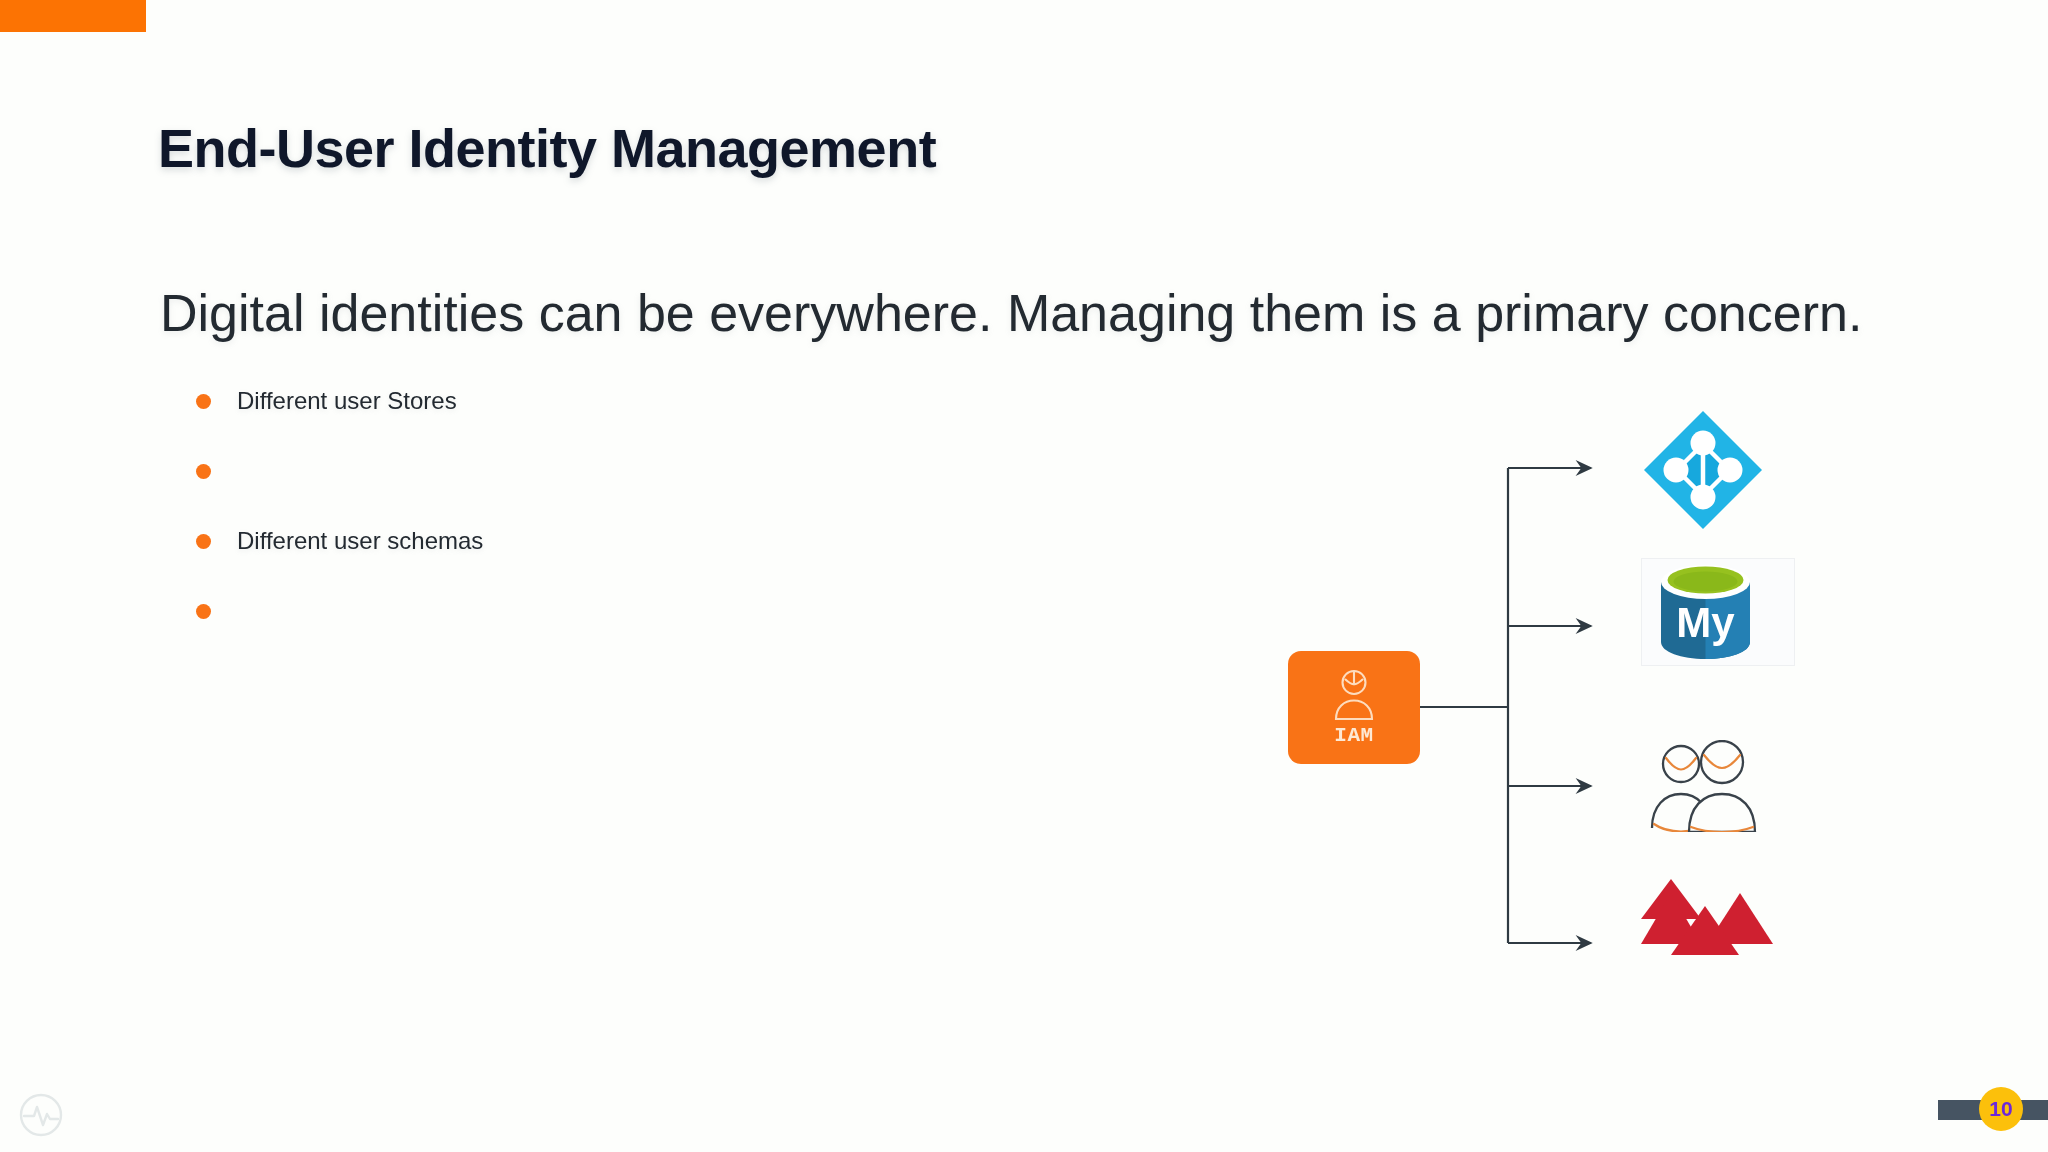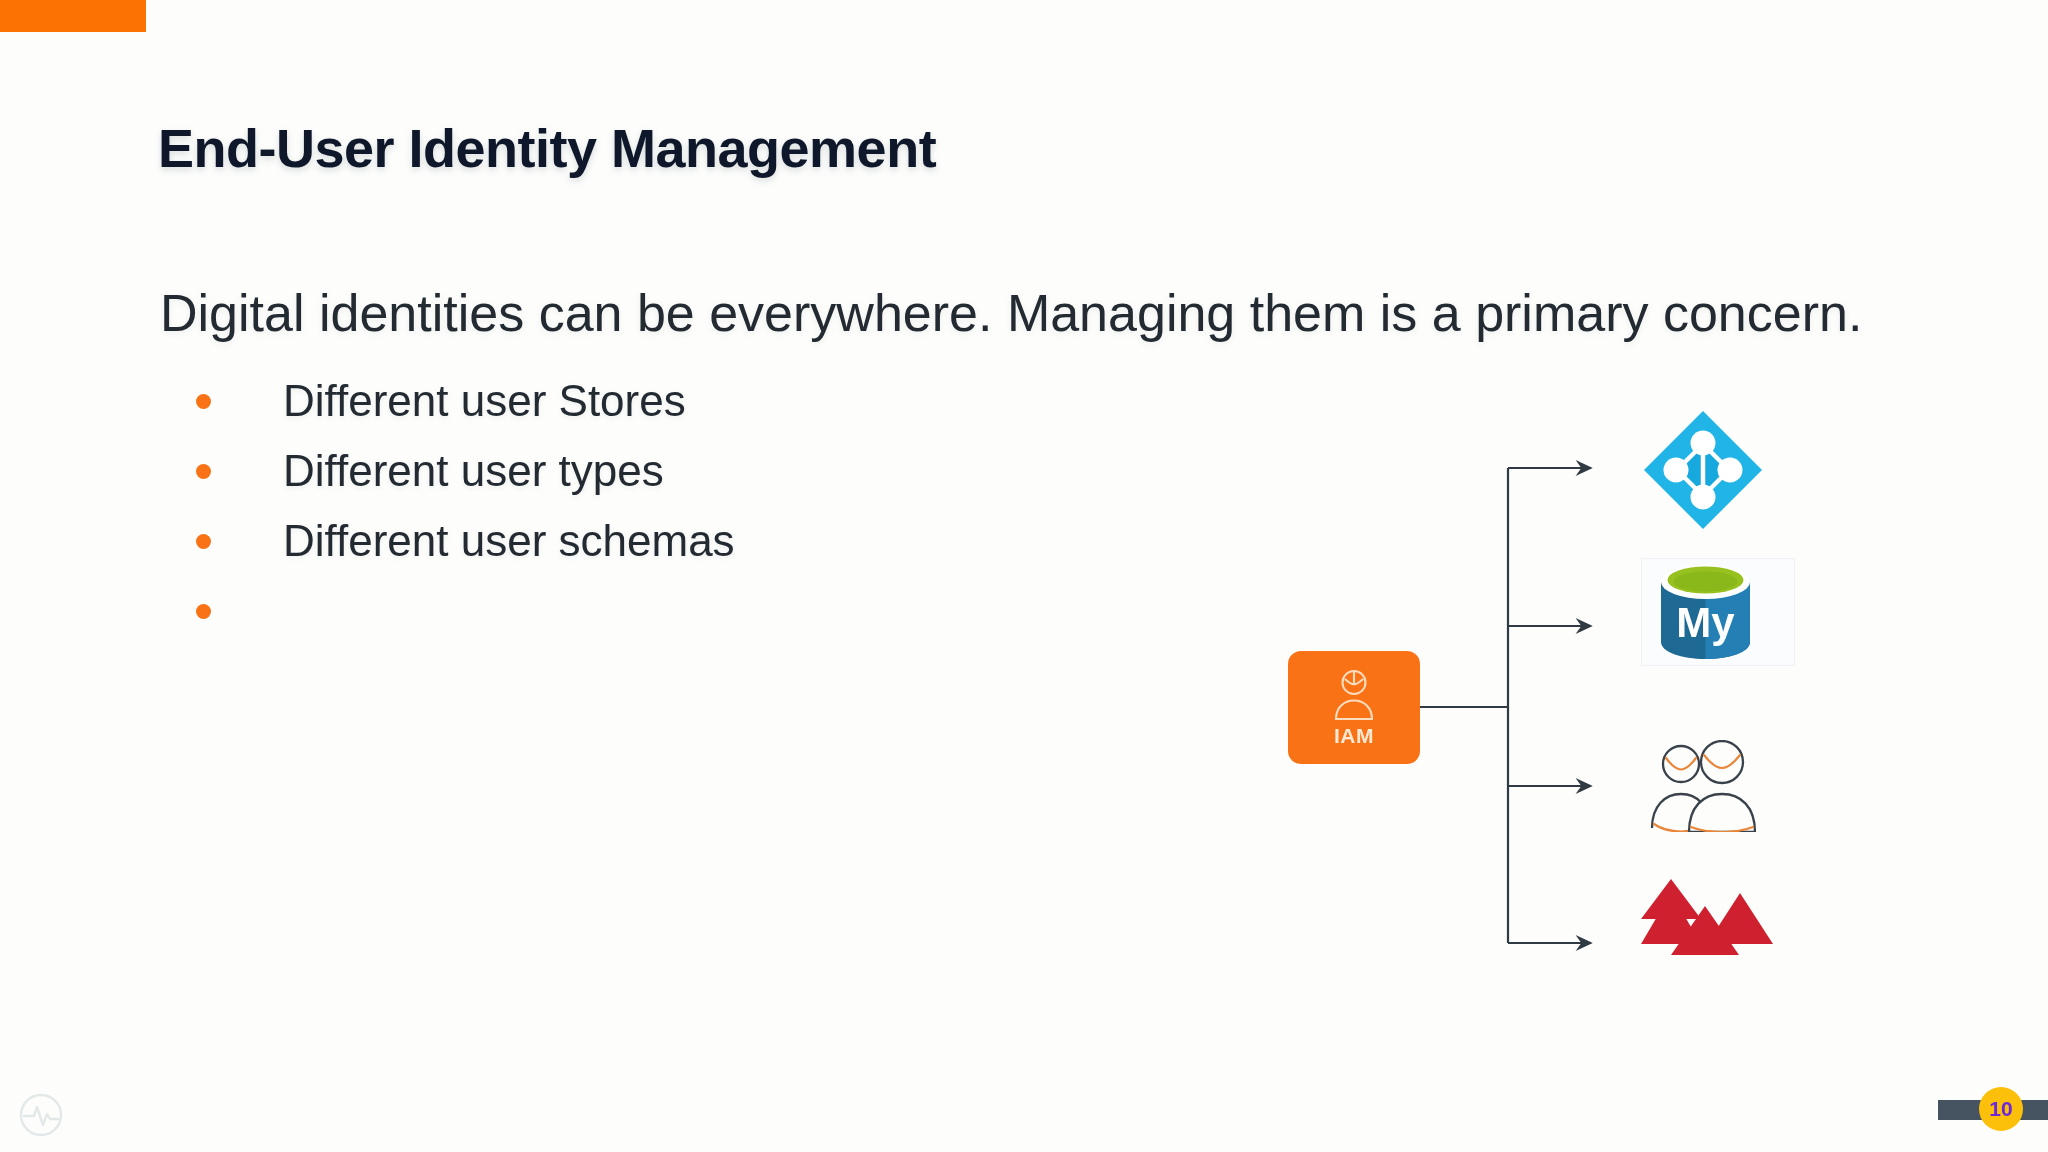--- a/index.html
+++ b/index.html
@@ -67,22 +67,22 @@
   }
   .bullet-dot {
     width: 15px;
     height: 15px;
     border-radius: 50%;
     background: #f97316;
     flex: 0 0 auto;
     margin-left: 16px;
   }
   .bullet-text {
-    margin-left: 72px;
-    font-size: 44px;
+    margin-left: 26px;
+    font-size: 24px;
     color: #232a31;
     white-space: nowrap;
     text-shadow: 0 2px 5px rgba(150,155,160,0.16);
   }
 
   
   #diagram {
     position: absolute;
     left: 1250px;
     top: 390px;
@@ -101,20 +101,21 @@
     left: 38px;
     top: 261px;
     width: 132px;
     height: 113px;
     background: #f97316;
     border-radius: 13px;
     display: flex;
     flex-direction: column;
     align-items: center;
     justify-content: center;
+    font-family: Liberation Mono, monospace;
   }
   #iam-label {
     color: #fde8d3;
     font-size: 21px;
     font-weight: bold;
     letter-spacing: 0.5px;
     margin-top: 2px;
   }
 
   
@@ -181,21 +182,20 @@
 
   <div id="subtitle">Digital identities can be everywhere. Managing them is a primary concern.</div>
 
   <div id="bullets">
     <div class="bullet-row">
       <span class="bullet-dot"></span>
       <span class="bullet-text">Different user Stores</span>
     </div>
     <div class="bullet-row">
       <span class="bullet-dot"></span>
-      <span class="bullet-text">Different user types</span>
     </div>
     <div class="bullet-row">
       <span class="bullet-dot"></span>
       <span class="bullet-text">Different user schemas</span>
     </div>
     <div class="bullet-row">
       <span class="bullet-dot"></span>
     </div>
   </div>
 

